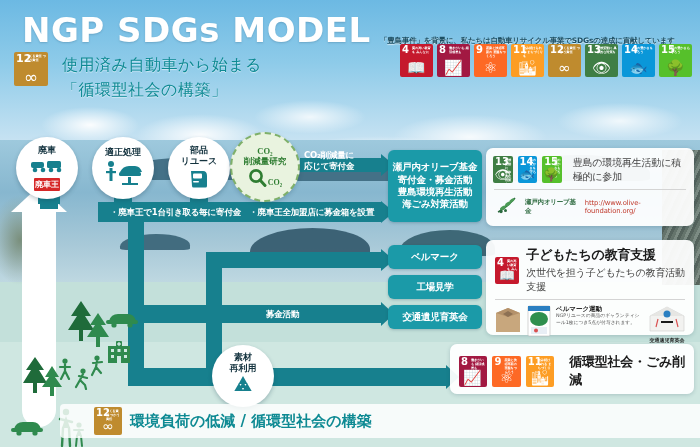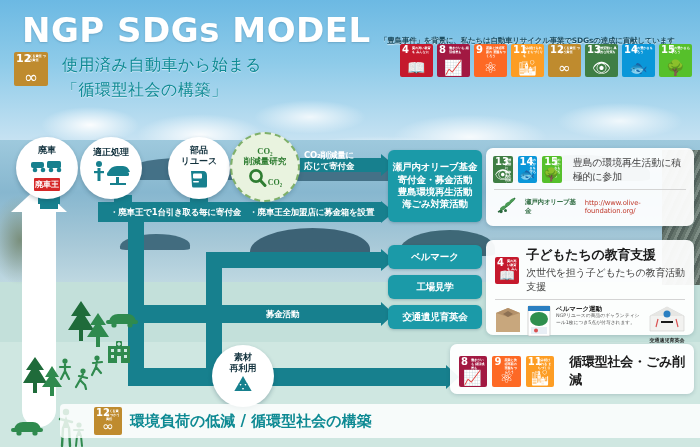--- a/index.html
+++ b/index.html
@@ -112,21 +112,21 @@
     background:#ffffff; box-shadow:0 2px 4px rgba(20,60,80,.28);
     display:flex; flex-direction:column; align-items:center; justify-content:center;
     text-align:center;
     font-family:Liberation Serif, serif;
   }
   .node .nlabel{
     font-size:9px; font-weight:bold; color:#14333f; line-height:1.15; margin-bottom:2px;
   }
   .node .nicon{ line-height:1; }
   .n1{ left:16px; top:137px; width:62px; height:62px; }
-  .n2{ left:80px; top:137px; width:62px; height:62px; }
+  .n2{ left:92px; top:137px; width:62px; height:62px; }
   .n3{ left:168px; top:137px; width:62px; height:62px; }
   .n4{ left:230px; top:132px; width:70px; height:70px;
        background:#e9f3df; border:2px dashed #7fb069; box-shadow:0 2px 4px rgba(20,60,80,.2); }
   .n4 .nlabel{ color:#2f7d32; font-size:8.5px; }
   .n5{ left:212px; top:345px; width:62px; height:62px; }
 
   .haisha-logo{
     margin-top:2px; background:#d62828; color:#fff; font-size:8px; font-weight:bold;
     padding:1px 1px; border-radius:1px; letter-spacing:0;
   }

